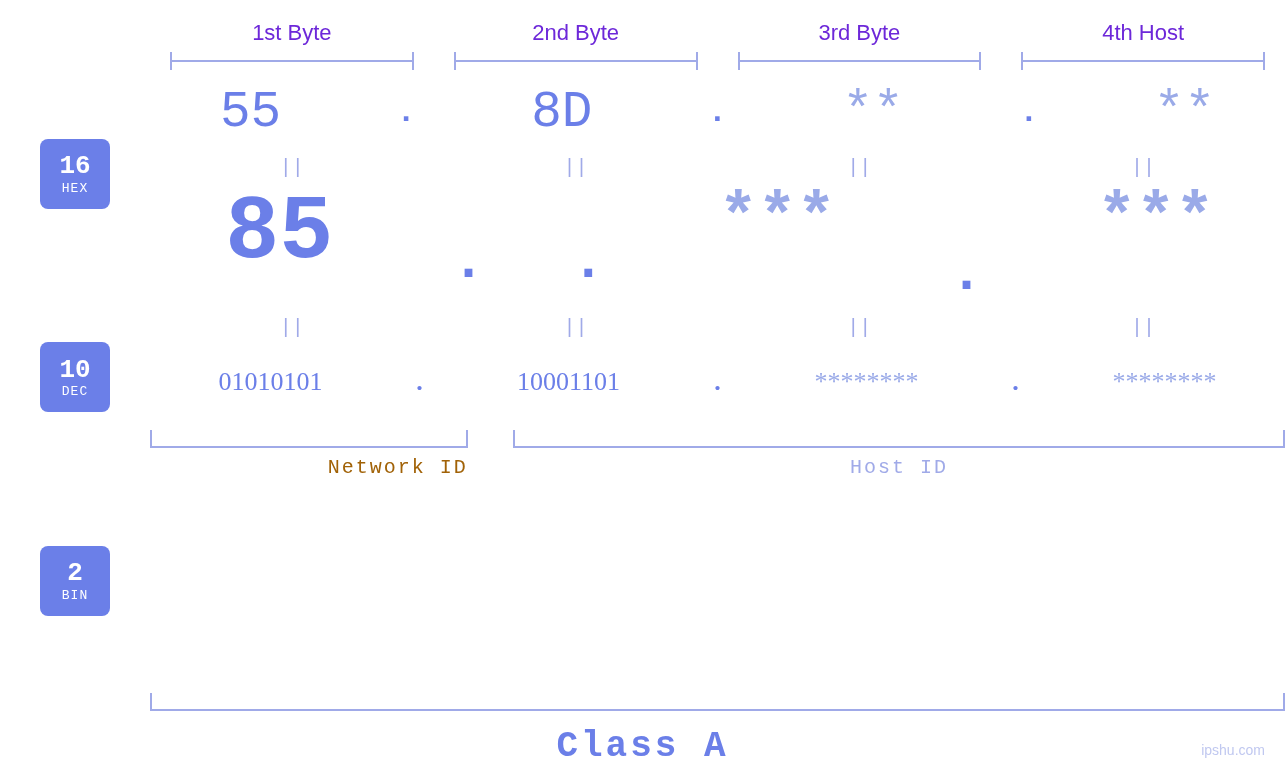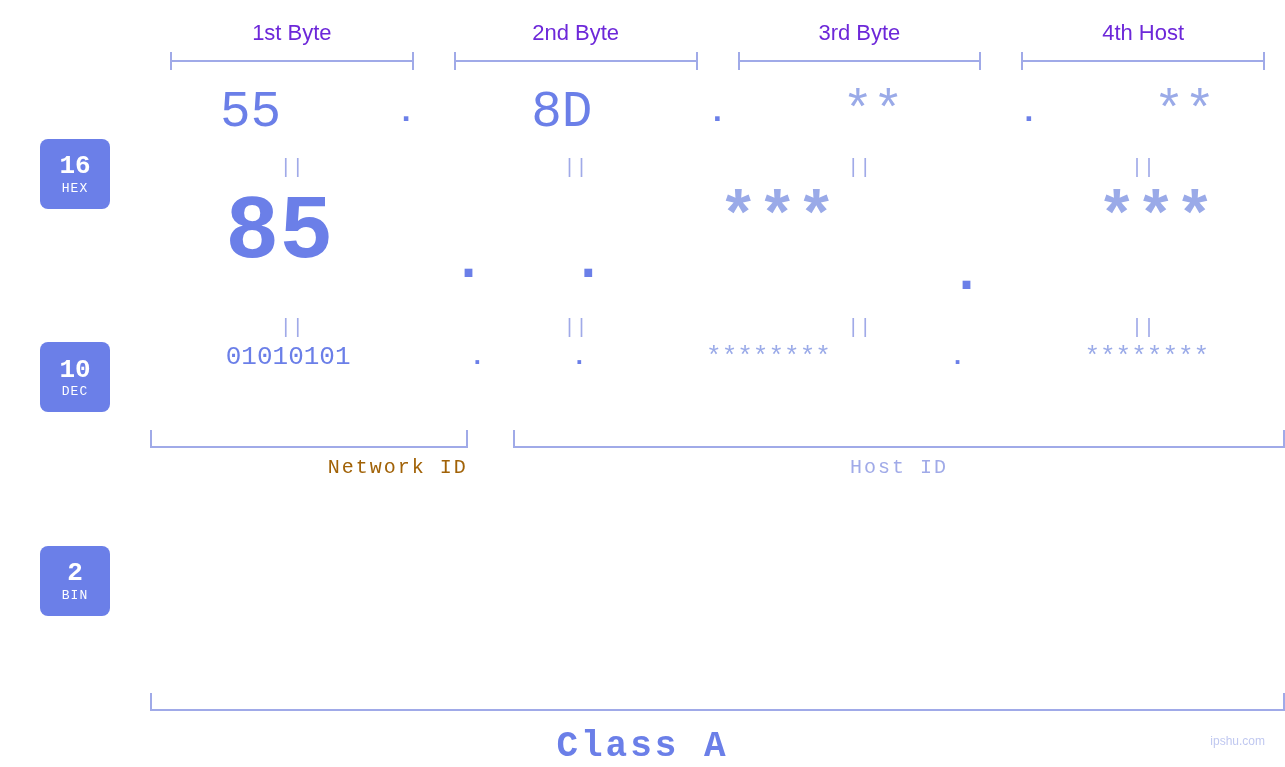--- a/index.html
+++ b/index.html
@@ -125,24 +125,24 @@
     .class-label {
       color: #6b7fe8;
       font-size: 36px;
       font-weight: bold;
       letter-spacing: 3px;
     }
 
     
     .watermark {
       position: absolute;
-      bottom: 19px;
+      bottom: 9px;
       right: 20px;
       color: #c0c8f0;
-      font-size: 12px;
+      font-size: 14px;
       font-family: Arial, sans-serif;
     }
 
     
     .rows-wrapper {
       display: flex;
       width: 100%;
       flex: 1;
     }
 
@@ -240,23 +240,24 @@
         <span class="byte-value dec masked" style="font-size:65px;">***</span>
       </div>
 
       <div style="display:flex; align-items:center; justify-content:space-around; height:30px; width:100%;">
         <span style="color:#a0aae8; font-size:20px; width:120px; text-align:center;">||</span>
         <span style="color:#a0aae8; font-size:20px; width:120px; text-align:center;">||</span>
         <span style="color:#a0aae8; font-size:20px; width:120px; text-align:center;">||</span>
         <span style="color:#a0aae8; font-size:20px; width:120px; text-align:center;">||</span>
       </div>
 
-      <div style="display:flex; justify-content:space-around; height:80px; width:100%;">
+      <div style="display:flex; align-items:center; justify-content:space-around; height:80px; width:100%;font-family:Liberation Serif, serif;">
         <span class="byte-value bin">01010101</span>
         <span class="sep dot bin">.</span>
+        <span class="byte-value bin">10001101</span>
         <span class="sep dot bin">.</span>
         <span class="byte-value bin masked">********</span>
         <span class="sep dot bin">.</span>
         <span class="byte-value bin masked">********</span>
       </div>
 
       <div style="display:flex; width:100%; height:22px; position:relative; margin-top:4px;">
 
         <div style="width:28%; position:relative; height:22px;">
           <div style="position:absolute; bottom:0; left:0; right:0; border-bottom:2px solid #a0aae8;"></div>

